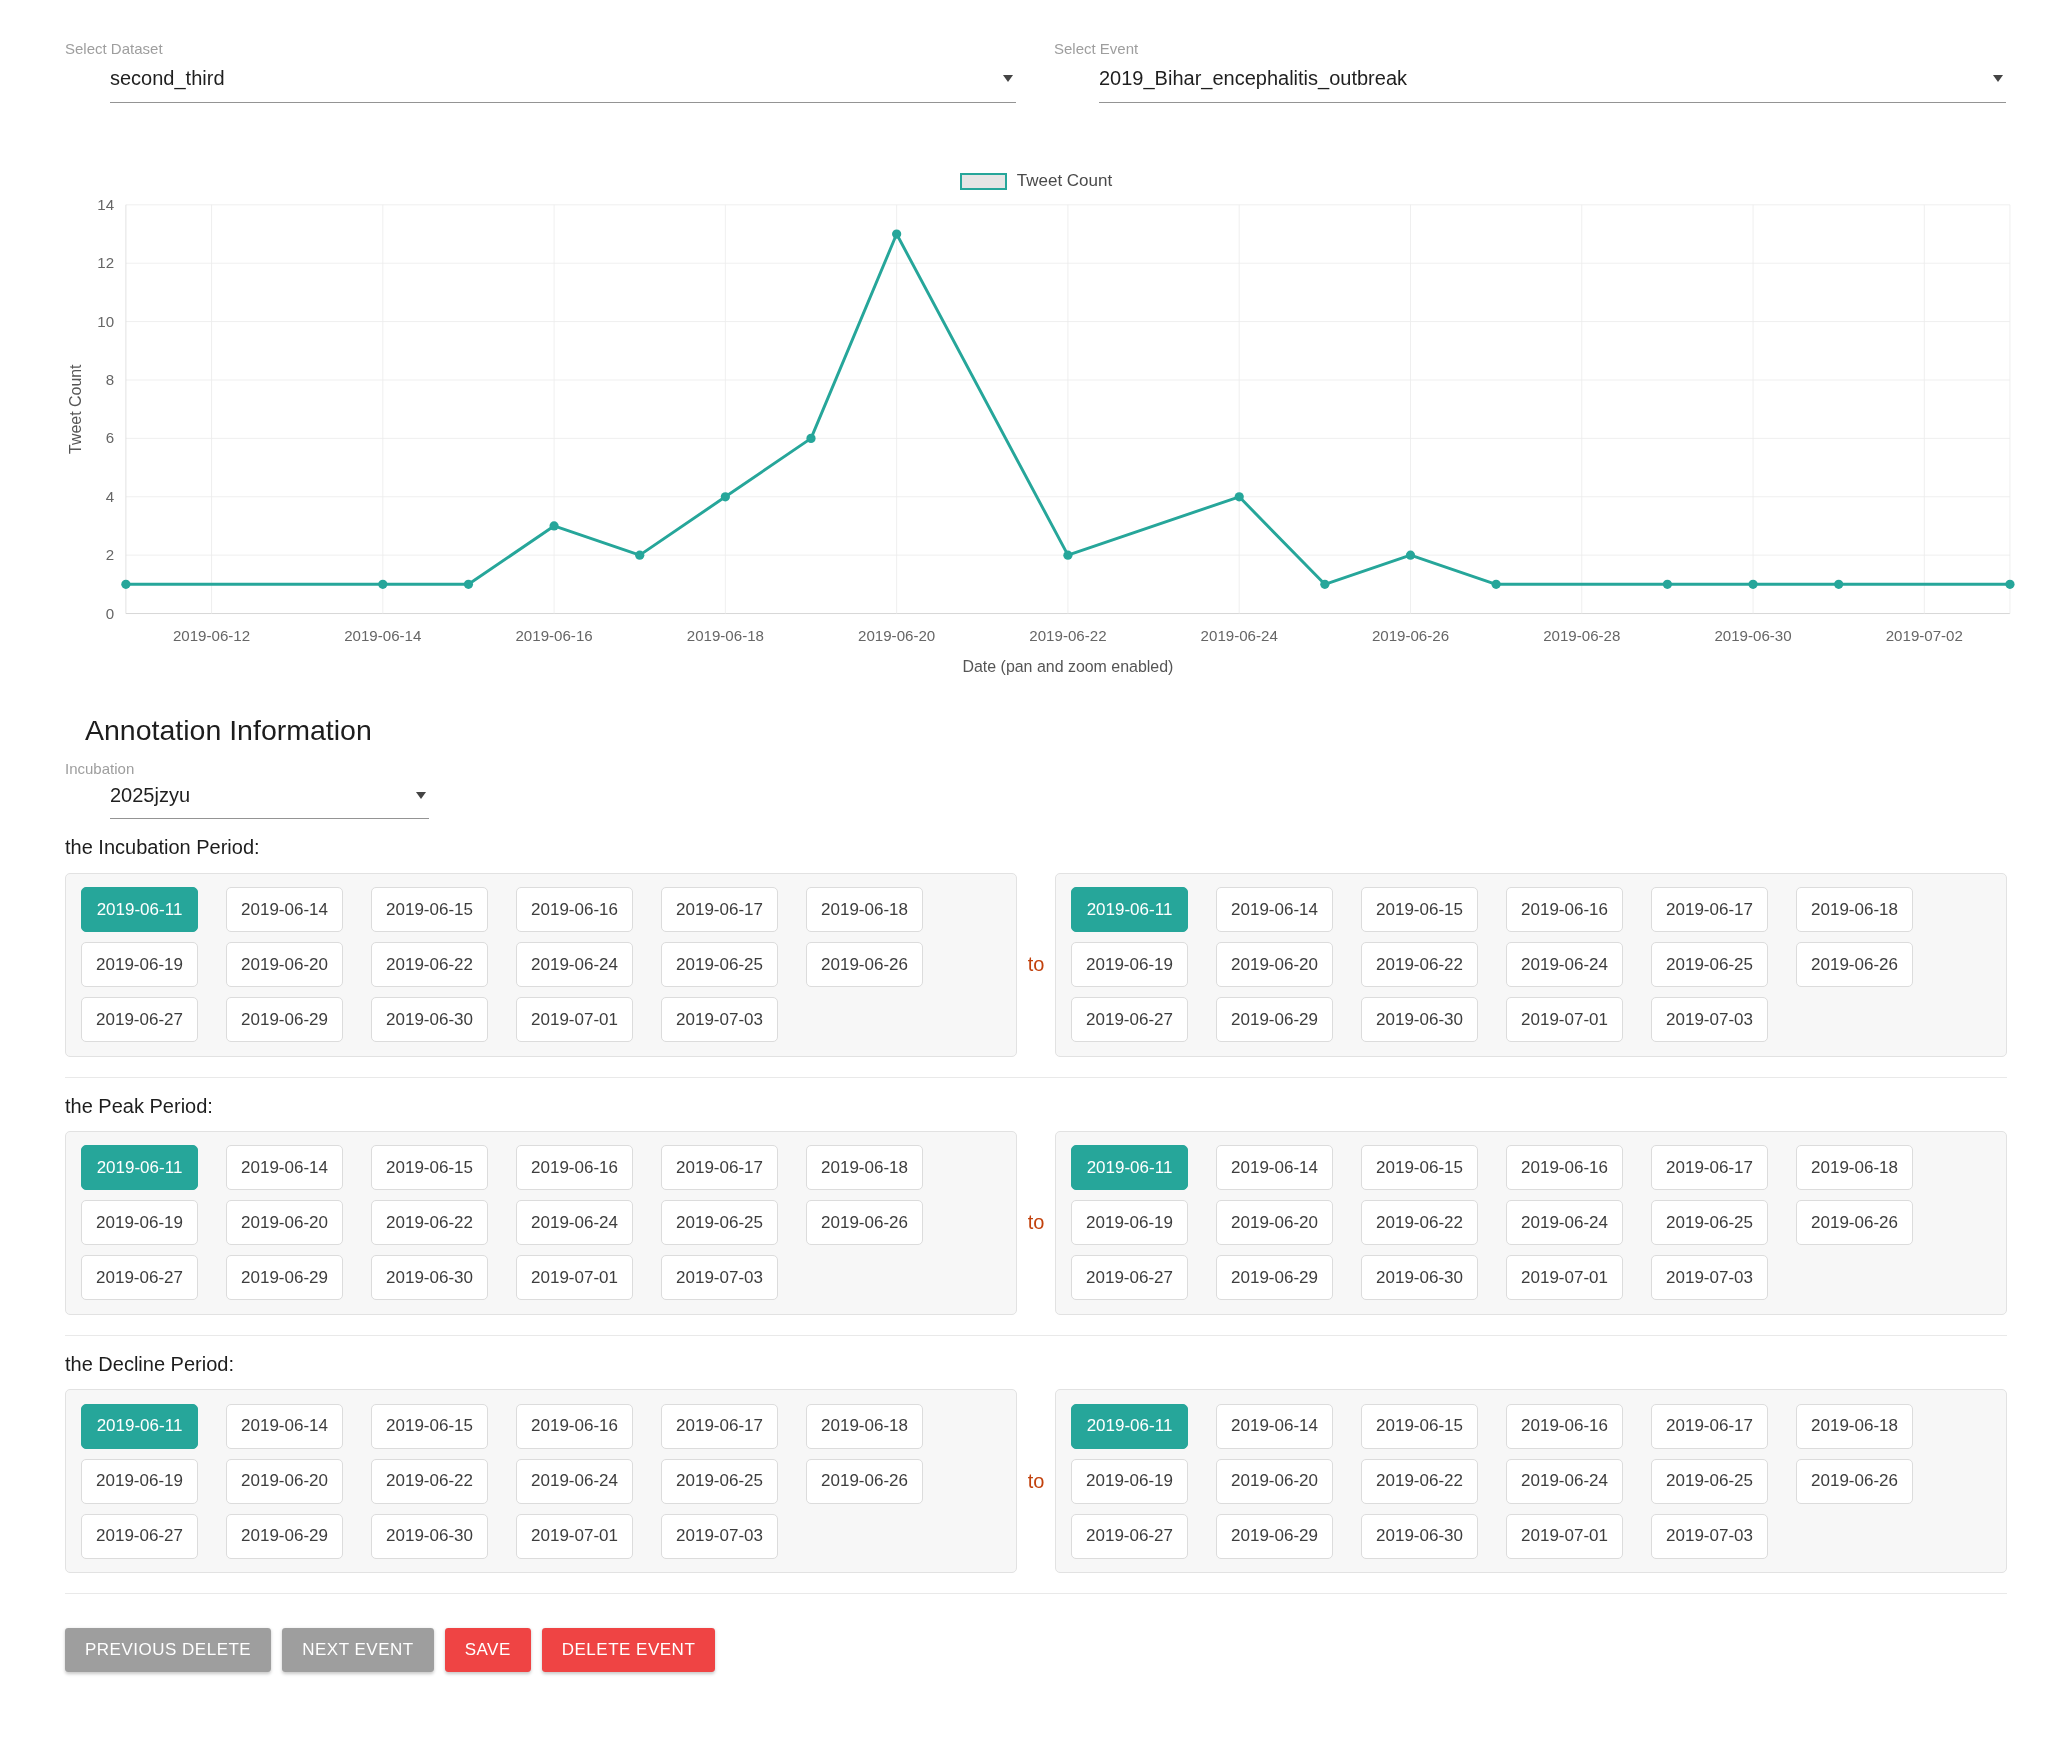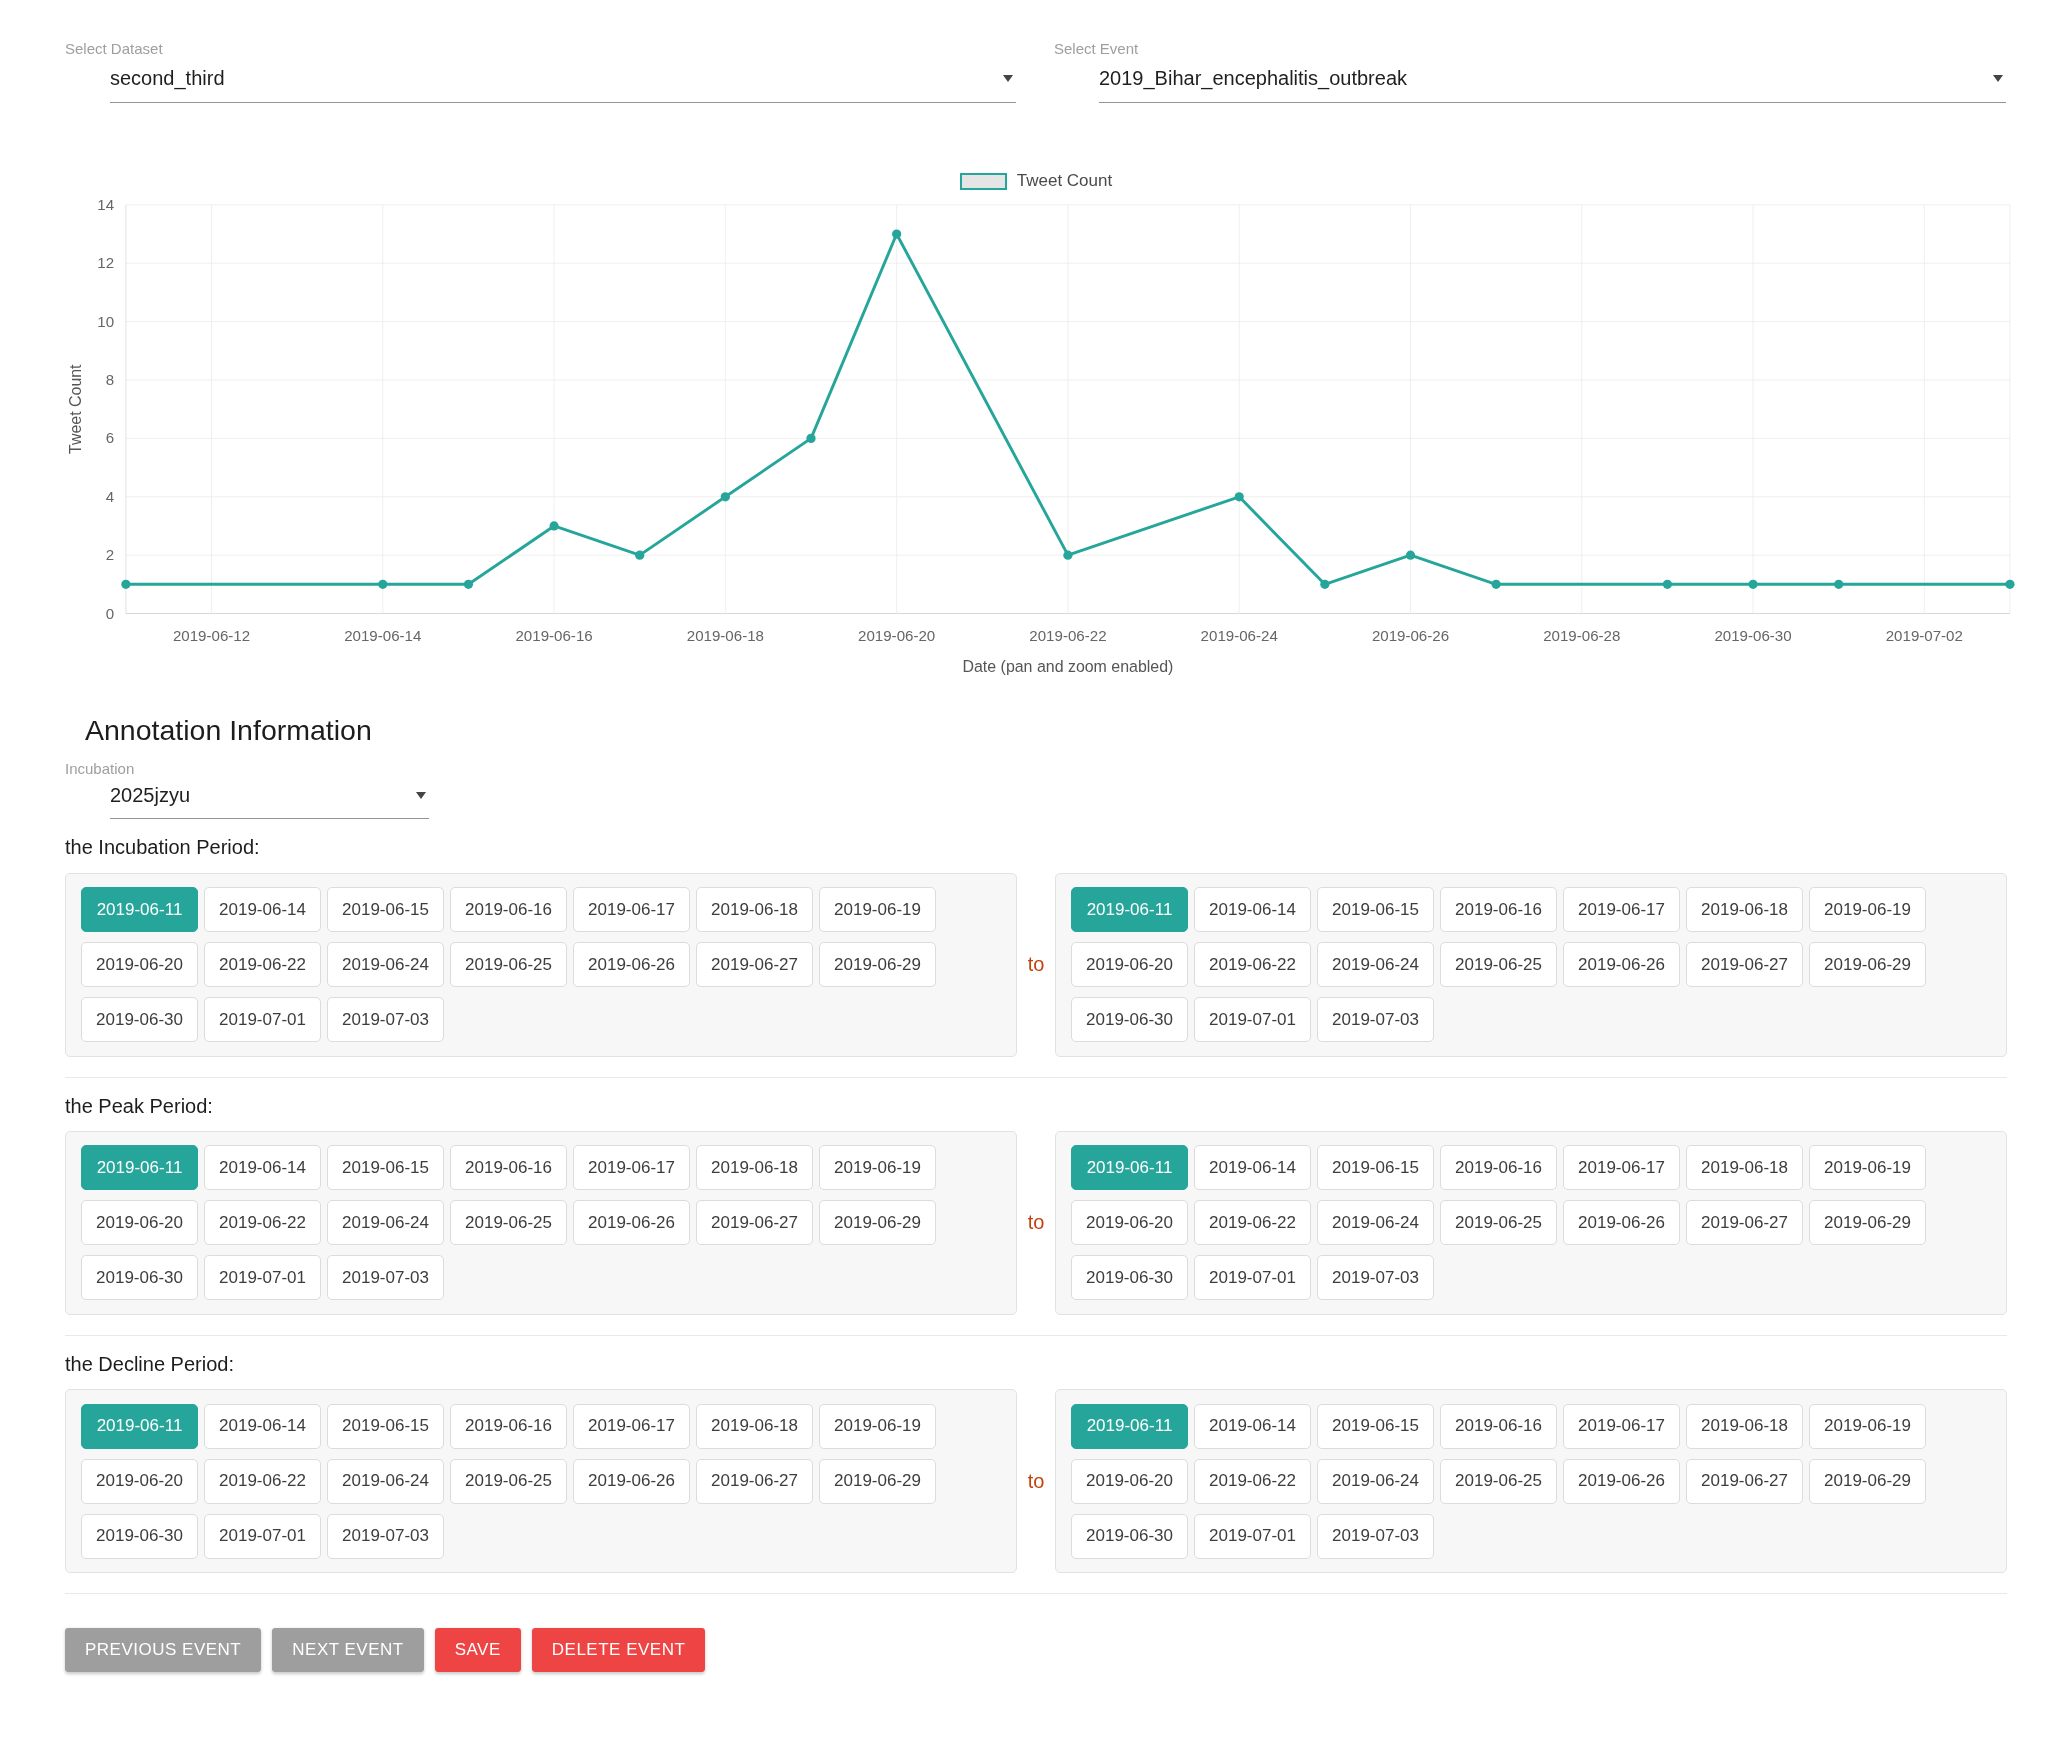--- a/index.html
+++ b/index.html
@@ -47,21 +47,21 @@
   .annotation-heading { font-size:28.5px; font-weight:400; color:#1d1d1d; margin-top:28.5px;margin-left:20px; }
   .annotator-label { font-size:15px; color:#9e9e9e; display:block; margin-top:13.4px; }
   .annotator-select { width:319px; margin-top:6.7px; }
 
   .period-label { font-size:20px; color:#1d1d1d; margin-top:17px; }
   .period-row { display:flex; margin-top:13.4px; align-items:stretch; }
   .chips-panel {
     flex:0 0 952px;
     background:#f7f7f7; border:0.8px solid #e2e2e2; border-radius:5px;
     padding:13.4px 15px;
-    display:flex; flex-wrap:wrap; gap:10px 6px; align-content:flex-start;
+    display:flex; flex-wrap:wrap; gap:10px 28px; align-content:flex-start;
   }
   .to-label { flex:1; display:flex; align-items:center; justify-content:center;
               font-size:20px; font-weight:normal; color:#c2410c; }
   .chip {
     min-width:117px; height:45px; padding:0 11.7px;
     background:#ffffff; border:0.8px solid #dcdcdc; border-radius:5px;
     font-family:"Liberation Sans", sans-serif;
     font-size:17px; color:#3d3d3d;
     display:inline-flex; align-items:center; justify-content:center;
     cursor:pointer;
@@ -313,20 +313,20 @@
             <button class="chip">2019-06-30</button>
             <button class="chip">2019-07-01</button>
             <button class="chip">2019-07-03</button>
           </div>
         </div>
         <hr class="section-divider">
       </div>
     </div>
 
   <div class="buttons-row">
-    <button class="btn btn-gray">PREVIOUS EVENT</button>
+    <button class="btn btn-gray">PREVIOUS DELETE</button>
     <button class="btn btn-gray">NEXT EVENT</button>
     <button class="btn btn-teal">SAVE</button>
     <button class="btn btn-red">DELETE EVENT</button>
   </div>
 
 </div>
 
 
 </body></html>

